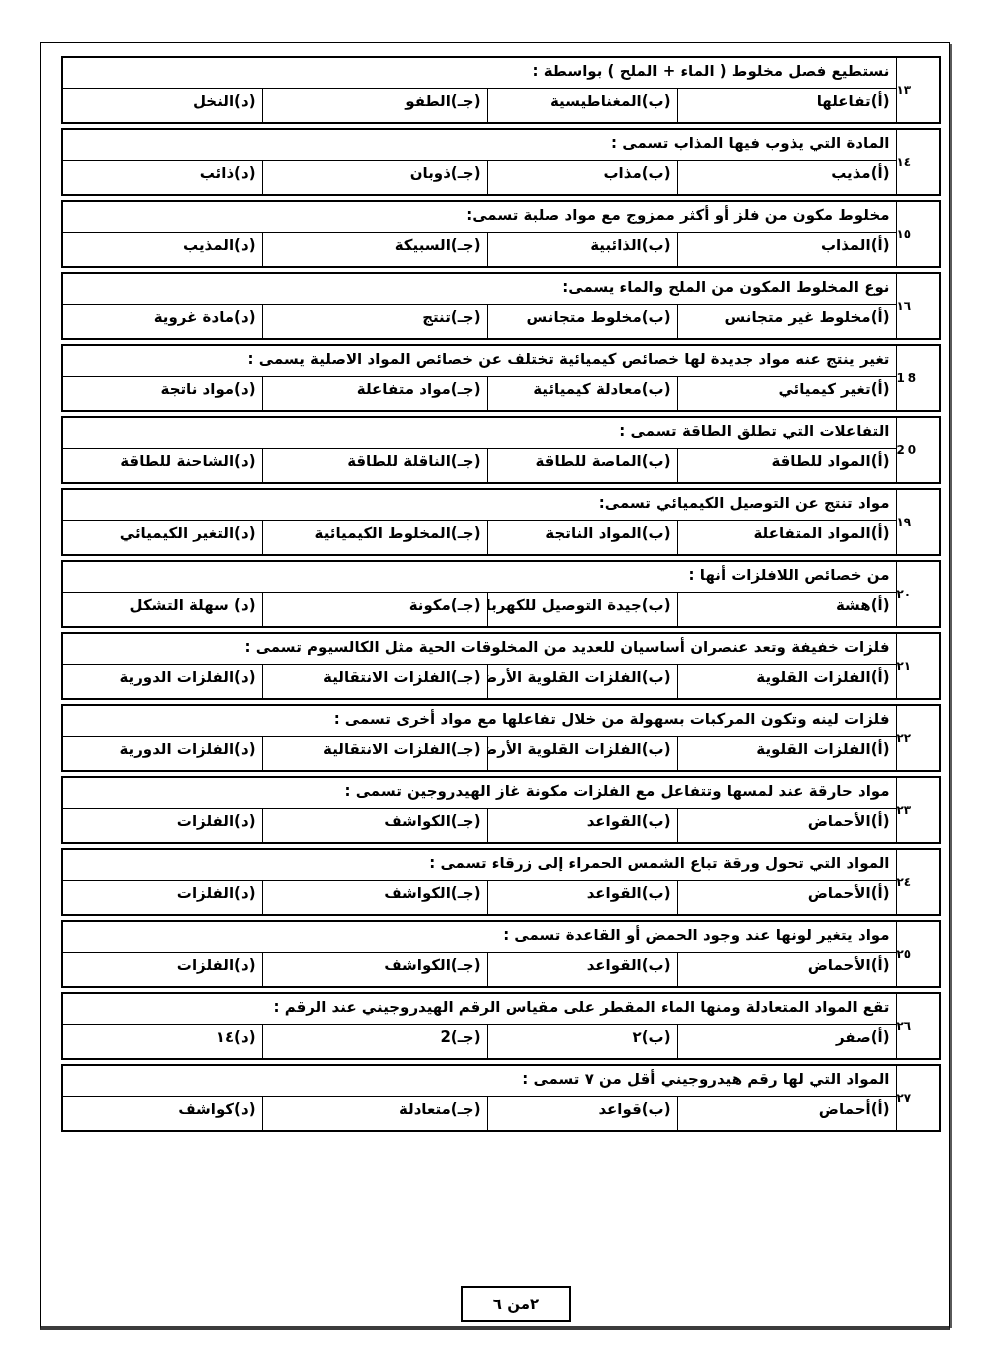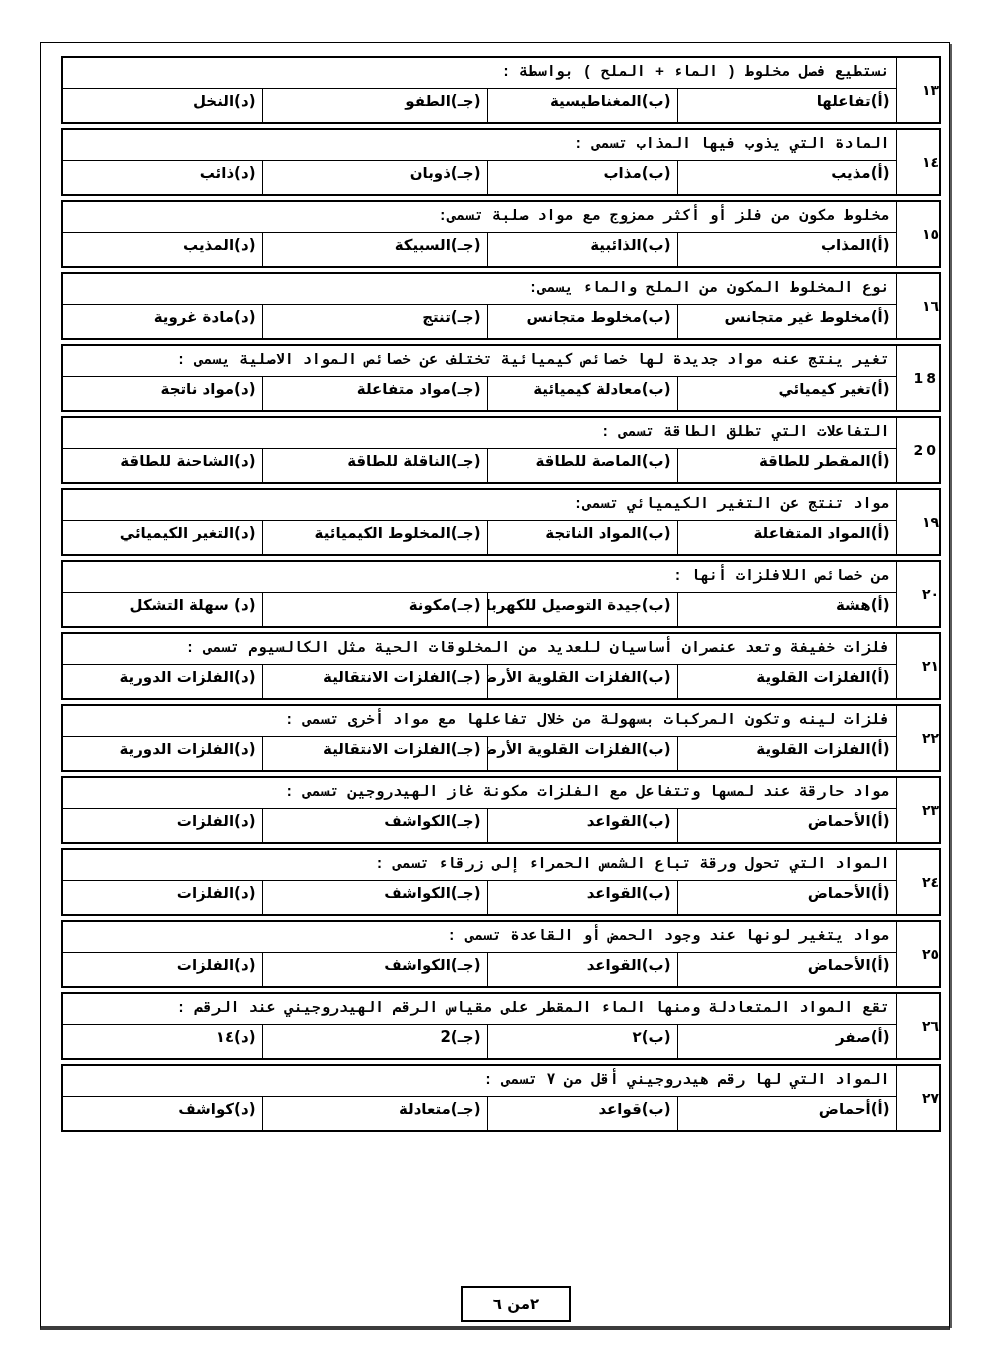--- a/index.html
+++ b/index.html
@@ -44,33 +44,32 @@
   }
   table.q-table td {
     border: 1px solid #000;
     font-weight: bold;
     color: #000;
     overflow: hidden;
     white-space: nowrap;
     box-sizing: border-box;
   }
   td.qnum {
-    text-align: right;
+    text-align: left;
     vertical-align: middle;
-    font-size: 14px;
+    font-size: 12px;
     letter-spacing: 3px;
     padding: 0;
   }
   td.qtext {
     height: 31px;
     text-align: right;
     vertical-align: middle;
     font-size: 15px;
     padding: 0 6px 3px 12px;
-    font-family: Liberation Mono, monospace;
   }
   td.opt {
     height: 35px;
     text-align: right;
     vertical-align: middle;
     font-size: 15px;
     padding: 0 6px 9px 4px;
   }
   .page-num-box {
     position: absolute;
@@ -212,40 +211,40 @@
       <col style="width:190px">
       <col style="width:225px">
       <col style="width:200px">
     </colgroup>
     <tbody>
       <tr>
         <td class="qnum" rowspan="2">20</td>
         <td class="qtext" colspan="4">التفاعلات التي تطلق الطاقة تسمى :</td>
       </tr>
       <tr>
-        <td class="opt">(أ)المقطر للطاقة</td>
+        <td class="opt">(أ)المواد للطاقة</td>
         <td class="opt">(ب)الماصة للطاقة</td>
         <td class="opt">(جـ)الناقلة للطاقة</td>
         <td class="opt">(د)الشاحنة للطاقة</td>
       </tr>
     </tbody>
   </table>
 
   <table class="q-table">
     <colgroup>
       <col style="width:44px">
       <col style="width:219px">
       <col style="width:190px">
       <col style="width:225px">
       <col style="width:200px">
     </colgroup>
     <tbody>
       <tr>
         <td class="qnum" rowspan="2">١٩</td>
-        <td class="qtext" colspan="4">مواد تنتج عن التغير الكيميائي تسمى:</td>
+        <td class="qtext" colspan="4">مواد تنتج عن التوصيل الكيميائي تسمى:</td>
       </tr>
       <tr>
         <td class="opt">(أ)المواد المتفاعلة</td>
         <td class="opt">(ب)المواد الناتجة</td>
         <td class="opt">(جـ)المخلوط الكيميائية</td>
         <td class="opt">(د)التغير الكيميائي</td>
       </tr>
     </tbody>
   </table>
 

